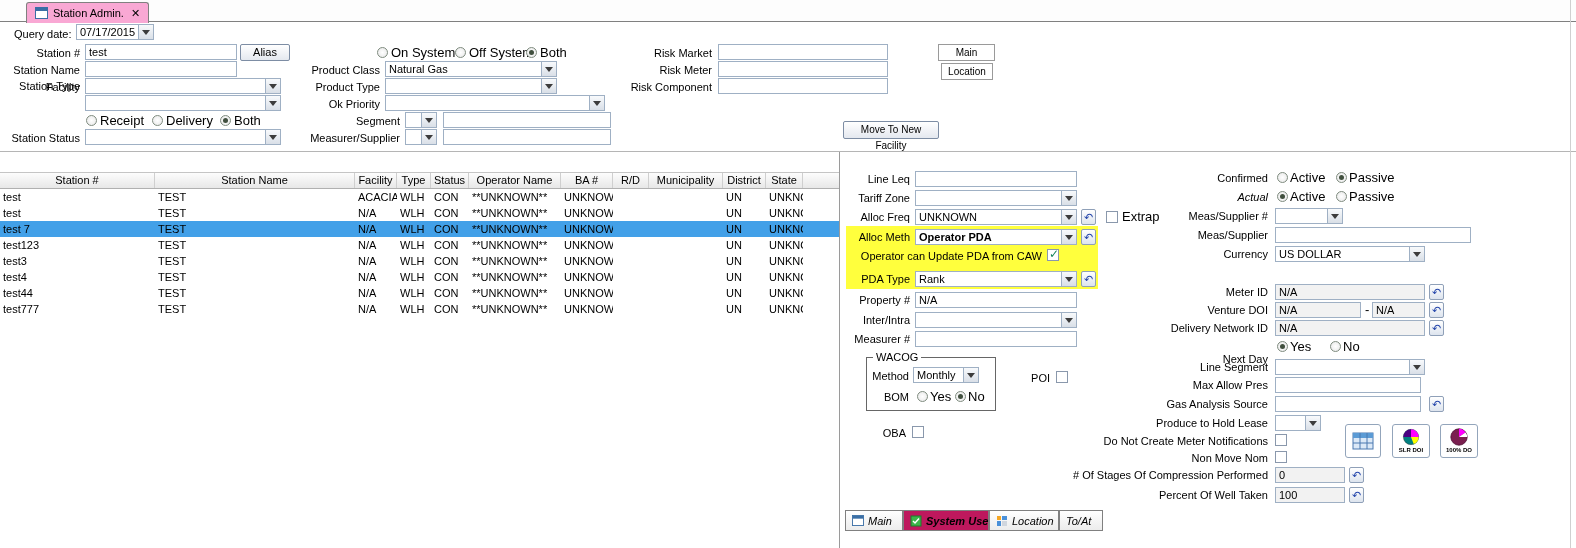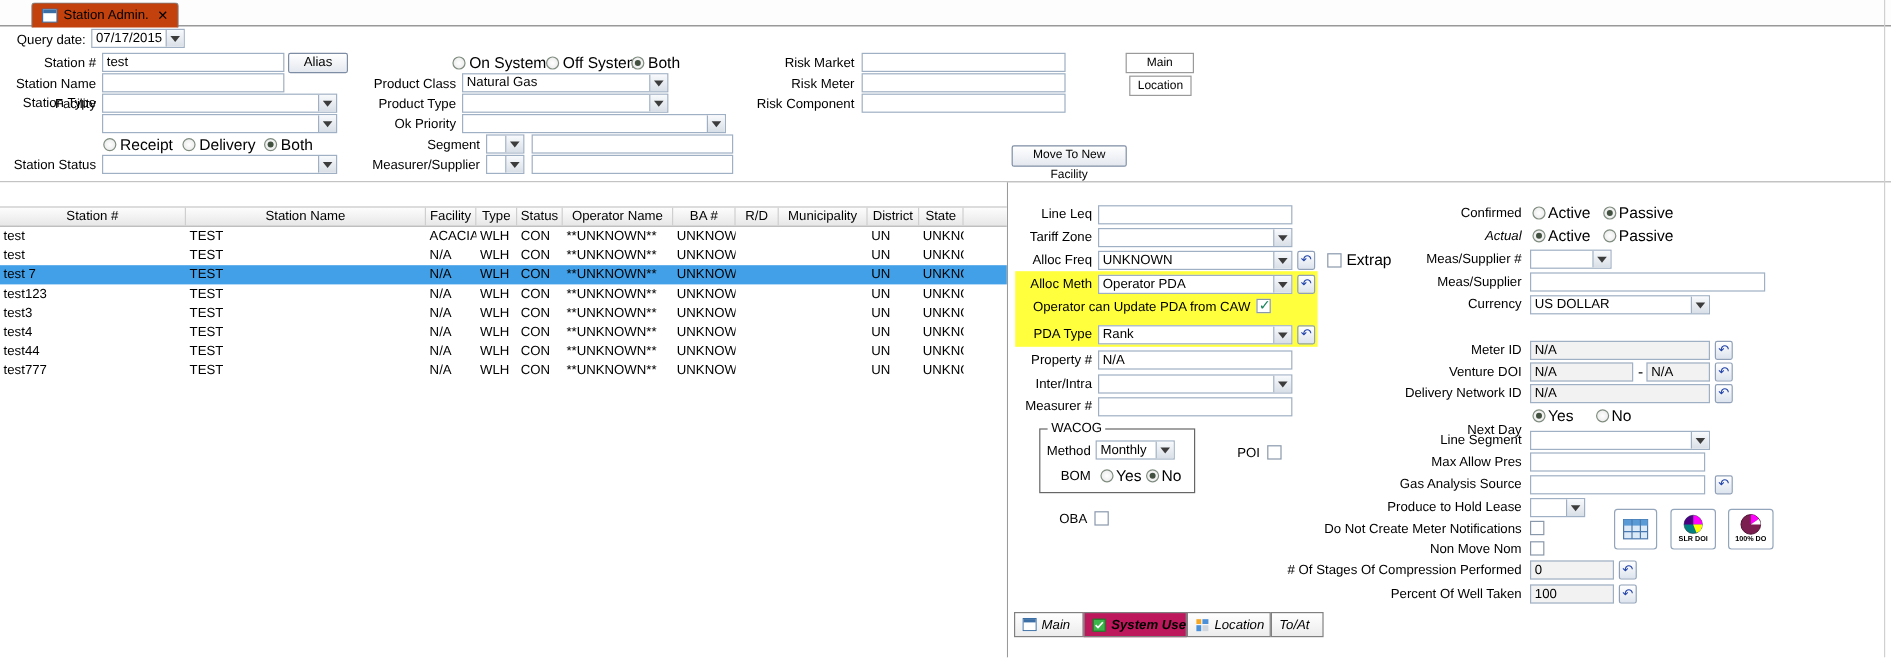--- a/index.html
+++ b/index.html
@@ -30,21 +30,21 @@
   .radio.sel::after{content:"";position:absolute;left:2px;top:2px;width:5px;height:5px;border-radius:50%;background:#41503f;}
   .rlabel{position:absolute;height:14px;line-height:14px;font-size:13px;white-space:nowrap;}
   
   .btn{position:absolute;box-sizing:border-box;border:1px solid #7d8da4;border-radius:2px;
        background:linear-gradient(#ffffff,#e4e8ef);font-size:11px;text-align:center;cursor:default;}
   .stab{position:absolute;box-sizing:border-box;border:1px solid #9a9a9a;background:#fff;font-size:10px;
         text-align:center;line-height:15px;}
   
   .tabbar{position:absolute;left:0;top:0;width:1576px;height:22px;background:#fdfdfd;border-bottom:1px solid #808080;box-sizing:border-box;}
   .doc-tab{position:absolute;left:26px;top:2px;height:21px;box-sizing:border-box;display:flex;align-items:center;gap:5px;
-           padding:0 8px;background:#c2410c;border:1px solid #808080;border-bottom:none;border-radius:3px 3px 0 0;z-index:2;text-align:center;}
+           padding:0 8px;background:#f9a8d4;border:1px solid #808080;border-bottom:none;border-radius:3px 3px 0 0;z-index:2;text-align:center;}
   .tab-close{font-weight:bold;font-size:11px;margin-left:2px;}
   
   .hdiv{position:absolute;left:0;top:151px;width:1576px;height:1px;background:#b5b5b5;}
   .vdiv{position:absolute;left:839px;top:152px;width:1px;height:396px;background:#9a9a9a;}
   .rdiv{position:absolute;left:1570px;top:0;width:1px;height:548px;background:#d0d0d0;}
   
   .grid{position:absolute;left:0;top:152px;width:839px;height:396px;background:#fff;}
   .grid-header{position:absolute;left:0;top:20px;width:839px;height:17px;display:flex;box-sizing:border-box;
                background:linear-gradient(#fdfdfd,#e7e7e7);border-top:1px solid #c5c5c5;border-bottom:1px solid #b0b0b0;}
   .hc{box-sizing:border-box;border-right:1px solid #cfcfcf;font-size:11px;text-align:center;line-height:15px;
@@ -317,21 +317,21 @@
 <div class="lbl" style="left:836px;top:210px;width:74px;">Alloc Freq</div>
 <div class="tb combo" style="left:915px;top:209px;width:162px;">
   <span class="val">UNKNOWN</span>
   <span class="ddb"></span>
 </div>
 <div class="undo" style="left:1081px;top:209px;"></div>
 <span class="chk" style="left:1106px;top:211px;"></span>
 <span class="rlabel" style="left:1122px;top:210px;">Extrap</span>
 
 <div class="lbl" style="left:836px;top:230px;width:74px;">Alloc Meth</div>
-<div class="tb combo" style="left:915px;top:229px;width:162px;">
+<div class="tb combo" style="left:915px;top:229px;width:162px;font-weight:bold;">
   <span class="val">Operator PDA</span>
   <span class="ddb"></span>
 </div>
 <div class="undo" style="left:1081px;top:229px;"></div>
 
 <div class="lbl" style="left:858px;top:249px;width:184px;">Operator can Update PDA from CAW</div>
 <span class="chk checked" style="left:1047px;top:249px;"></span>
 
 <div class="lbl" style="left:836px;top:272px;width:74px;">PDA Type</div>
 <div class="tb combo" style="left:915px;top:271px;width:162px;">

